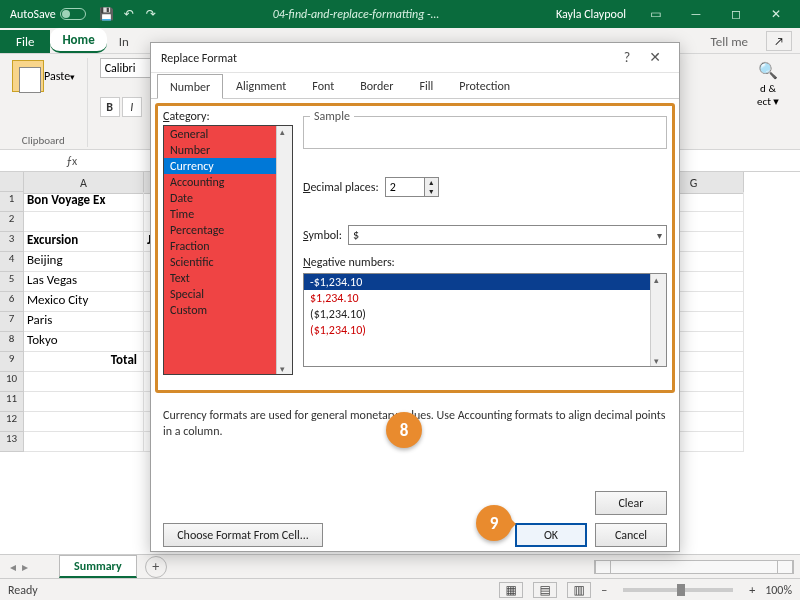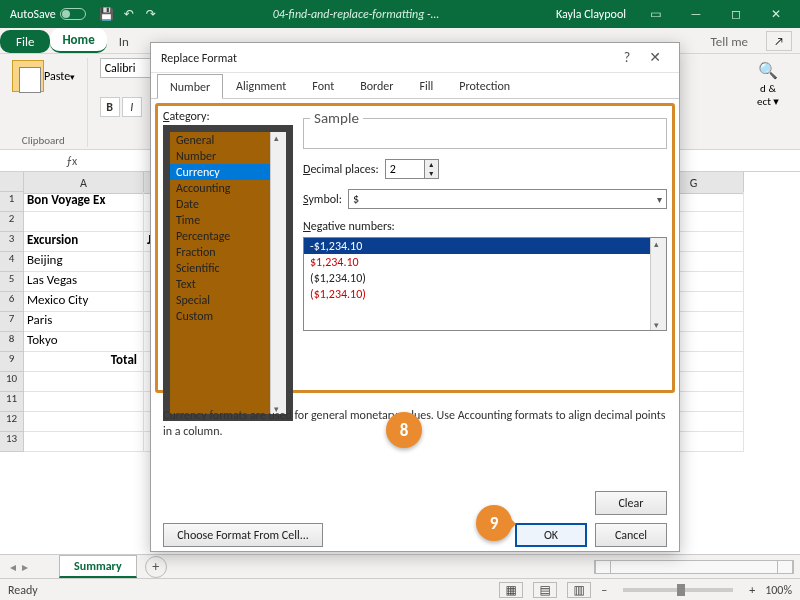--- a/index.html
+++ b/index.html
@@ -13,21 +13,21 @@
   .titlebar .qat { display:flex; gap:4px; padding:0 6px; }
   .titlebar .qat .ico { width:18px; height:18px; display:flex; align-items:center; justify-content:center; color:#d8f0e2;}
   .titlebar .docname { flex:1; text-align:center; color:#d8f0e2; white-space:nowrap; overflow:hidden;font-style:italic;}
   .titlebar .user { padding:0 10px; color:#fff;}
   .titlebar .winbtn { width:40px; height:28px; display:flex; align-items:center; justify-content:center; color:#d8f0e2;}
 
   
   .ribtabs { height: 26px; background:#f3f2f1; display:flex; align-items:flex-end; border-bottom:1px solid #d6d6d6; font-size:13px; }
   .ribtabs .tab { padding: 4px 12px; color:#444; }
   .ribtabs .tab.active { color:#0a6b3d; border-bottom:2px solid #0a6b3d; font-weight:600; background:#fff;border-radius:10px;}
-  .ribtabs .file { background:#0a6b3d; color:#fff; padding:4px 16px;border-radius:10px; }
+  .ribtabs .file { background:#0a6b3d; color:#fff; padding:4px 16px; }
   .ribtabs .spacer { flex:1; }
   .ribtabs .tellme { color:#666; padding:4px 10px;}
   .ribtabs .shareico { width:26px; height:20px; border:1px solid #ccc; margin:0 8px 2px; display:flex; align-items:center; justify-content:center; font-size:11px;}
 
   
   .ribbody { height: 96px; background:#f3f2f1; border-bottom:1px solid #d6d6d6; display:flex; padding:4px 6px 2px; gap:10px;}
   .ribgroup { border-right:1px solid #ddd; padding:0 8px 0 2px; display:flex; flex-direction:column; justify-content:space-between;}
   .ribgroup .glabel { text-align:center; color:#666; font-size:11px; padding-top:2px;}
   .paste { display:flex; flex-direction:row; align-items:center; padding:2px 4px;}
   .paste .ico { width:32px; height:32px; background:#f8d58b; border:1px solid #caa125; position:relative;}
@@ -75,30 +75,30 @@
   .dlg-backdrop { position:absolute; left:150px; top:42px; width:530px; height:510px; background:#fff; border:1px solid #9f9f9f; box-shadow:0 4px 16px rgba(0,0,0,0.25); z-index:50; font-size:12px; color:#222;}
   .dlg-title { height:30px; display:flex; align-items:center; padding:0 10px; border-bottom:1px solid #e3e3e3;}
   .dlg-title .t { flex:1; }
   .dlg-title .dlgbtn { width:28px; text-align:center; color:#555; font-size:14px;}
   .dlg-tabs { display:flex; height:26px; border-bottom:1px solid #ccc; padding-left:6px;}
   .dlg-tabs .dtab { padding:5px 12px 3px; color:#333; border:1px solid transparent; border-bottom:none;}
   .dlg-tabs .dtab.active { border:1px solid #aaa; border-bottom:1px solid #fff; background:#fff; position:relative; top:1px;}
   .dlg-body { position:relative; padding:10px 12px 8px; height:380px;}
   .hlbox { position:absolute; left:4px; right:4px; top:4px; height:290px; border:3px solid #d58a2a; border-radius:3px; pointer-events:none;}
   .catlbl { padding:0 0 2px 0;}
-  .catlist { width:130px; height:296px; border:7px solid #404040; background:#a16207; overflow:hidden; position:relative;}
+  .catlist { width:130px; height:250px; border:1px solid #404040; background:#ef4444; overflow:hidden; position:relative;}
   .catlist .item { padding:1px 6px; }
   .catlist .item.sel { background:#0078d7; color:#fff;}
   .catlist .sbar { position:absolute; right:0; top:0; bottom:0; width:16px; background:#f0f0f0; border-left:1px solid #ccc;}
   .catlist .sbar::before{content:"▴";position:absolute;top:0;left:3px;font-size:9px;color:#666;}
   .catlist .sbar::after{content:"▾";position:absolute;bottom:0;left:3px;font-size:9px;color:#666;}
   .rightpane { position:absolute; left:152px; top:10px; right:12px;}
   .sample { border:1px solid #bbb; height:40px; padding:2px 6px; color:#555; position:relative;}
-  .sample legend { font-size:15px; padding:0 4px;}
-  .row { display:flex; align-items:center; gap:6px; margin-top:10px;}
+  .sample legend { font-size:12px; padding:0 4px;}
+  .row { display:flex; align-items:center; gap:6px; margin-top:28px;}
   .underline-first::first-letter { text-decoration: underline; }
   .row label u { text-decoration: underline; }
   .spinwrap { display:flex; }
   .spinwrap input { width:40px; height:20px; border:1px solid #888; padding:0 4px; font-size:12px;}
   .spinbtns { display:flex; flex-direction:column; border:1px solid #888; border-left:none; width:14px;}
   .spinbtns div{height:9px;font-size:8px;text-align:center;line-height:8px;background:#eee;}
   .symsel { flex:1; height:20px; border:1px solid #888; background:#fff; display:flex; align-items:center; padding:0 4px; justify-content:space-between;}
   .symsel .arrow{font-size:10px;color:#555;}
   .neglist { border:1px solid #888; height:94px; margin-top:4px; background:#fff; position:relative;}
   .neglist .nitem { padding:1px 6px;}

